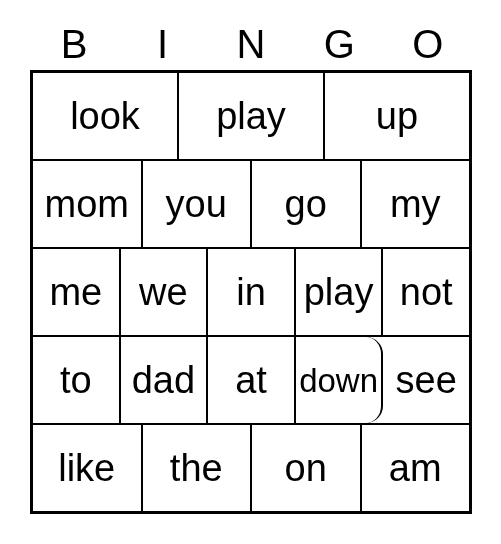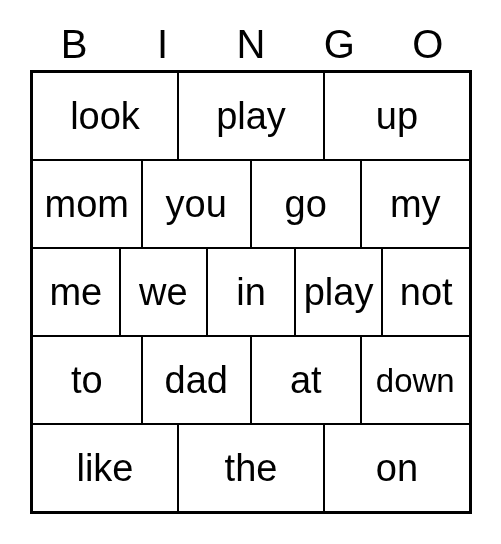--- a/index.html
+++ b/index.html
@@ -120,22 +120,24 @@
       <div class="grid-cell">in</div>
       <div class="grid-cell">play</div>
       <div class="grid-cell">not</div>
     </div>
 
     <div class="grid-row">
       <div class="grid-cell">to</div>
       <div class="grid-cell">dad</div>
       <div class="grid-cell">at</div>
       <div class="grid-cell long">down</div>
+      <div class="grid-cell">see</div>
     </div>
 
     <div class="grid-row">
       <div class="grid-cell">like</div>
       <div class="grid-cell">the</div>
       <div class="grid-cell">on</div>
+      <div class="grid-cell">am</div>
     </div>
 
   </div>
 </div>
 
 </body></html>

